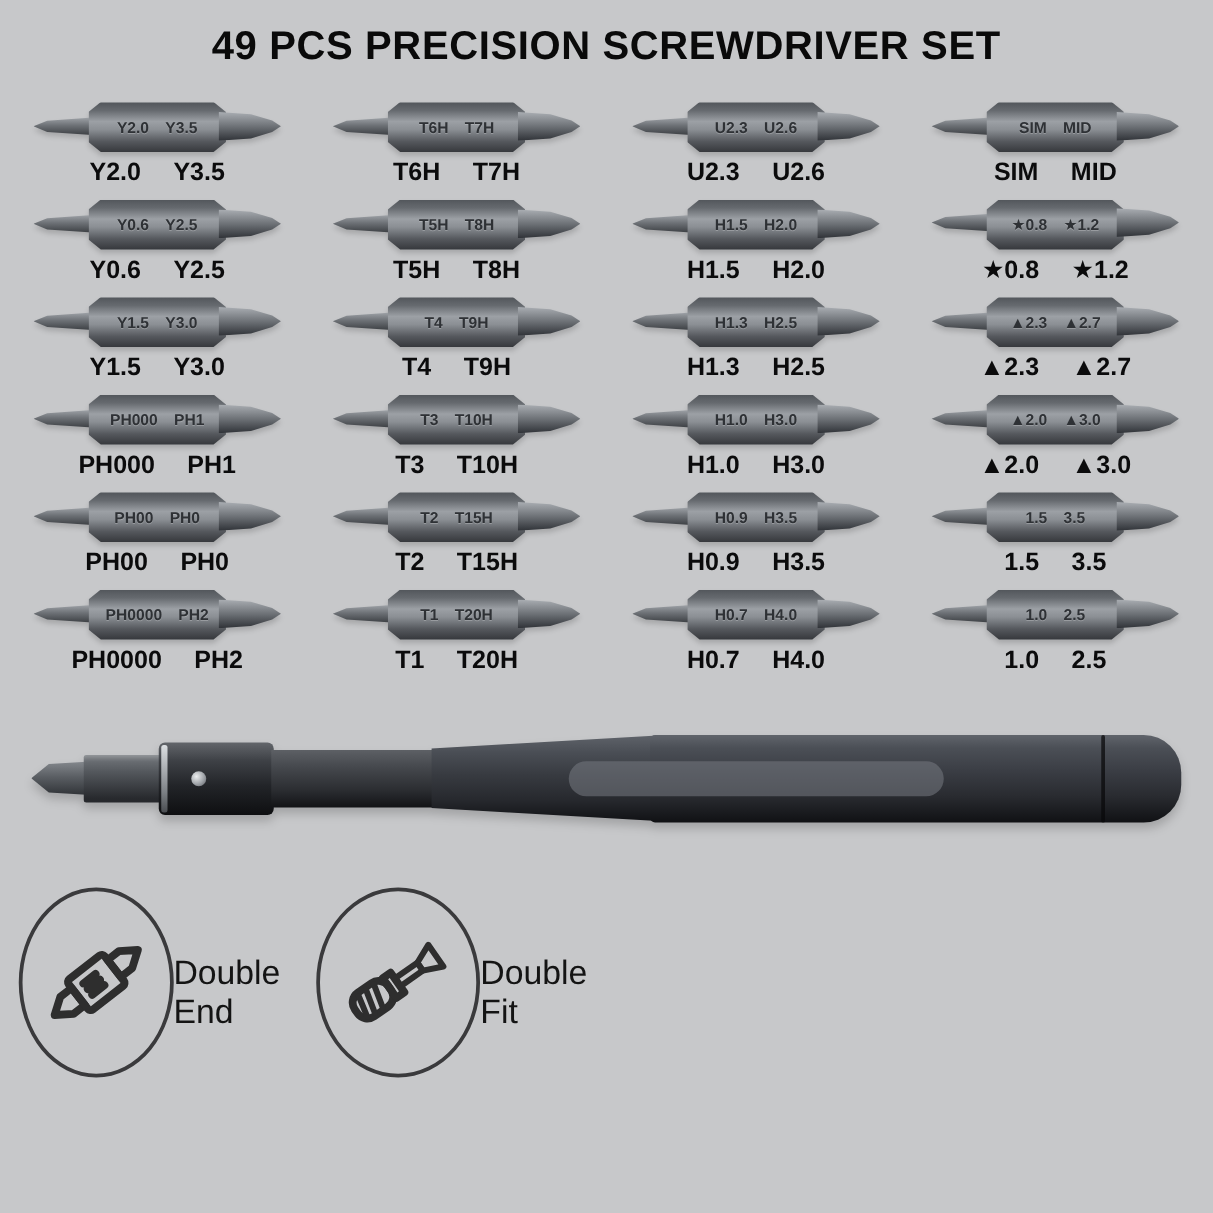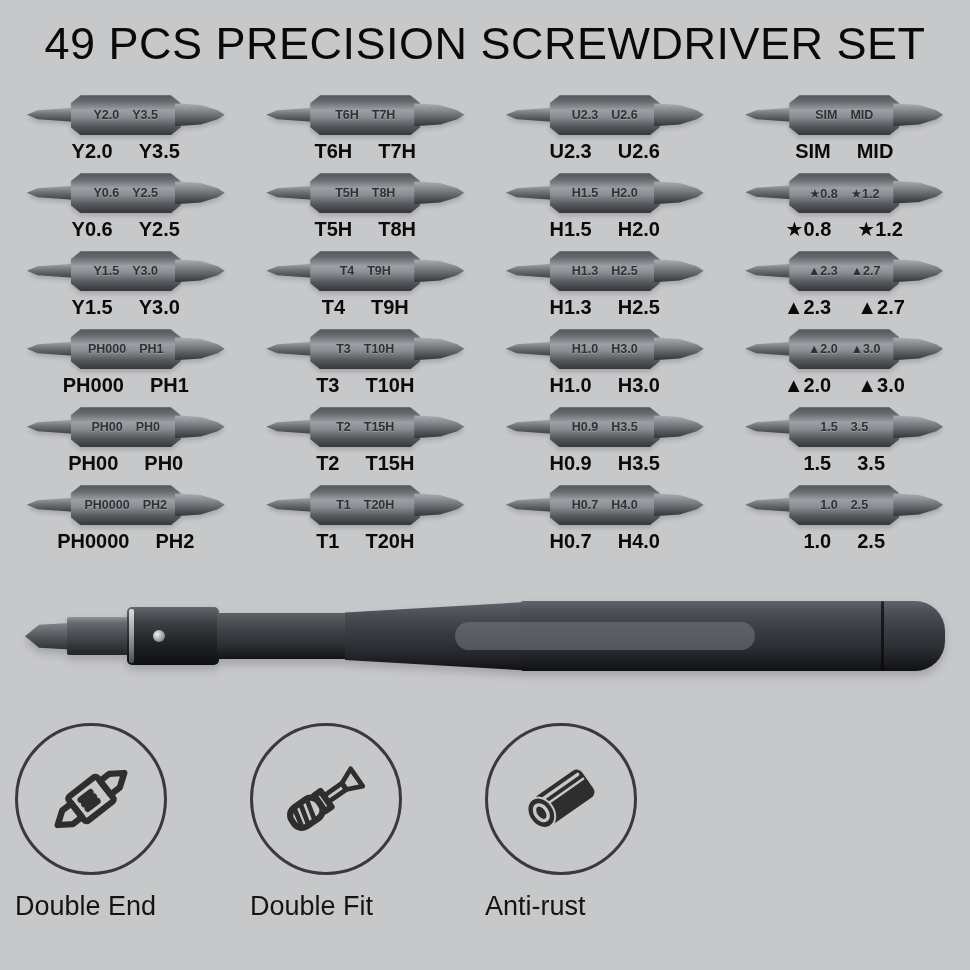--- a/index.html
+++ b/index.html
@@ -5,21 +5,21 @@
   html,body{margin:0;padding:0;}
   body{
     width:970px;height:970px;overflow:hidden;
     background:#c7c8ca;
     font-family:"Liberation Sans","DejaVu Sans",sans-serif;
     -webkit-font-smoothing:antialiased;
   }
   
   .header{padding-top:20px;text-align:center;}
   .title{
-    font-size:45px;font-weight:normal;letter-spacing:.5px;
+    font-size:32px;font-weight:bold;letter-spacing:.5px;
     color:#0a0a0a;line-height:1.05;
   }
   .subtitle{
     margin-top:12px;font-size:27px;font-weight:400;color:#151515;
   }
   
   .bits-grid{
     width:944px;margin:26px auto 0;
     display:grid;grid-template-columns:repeat(4,1fr);
     column-gap:14px;row-gap:8px;
@@ -100,21 +100,21 @@
   }
   .drv-seam{
     left:866px;width:3px;height:70px;border-radius:2px;
     background:rgba(8,8,10,.72);
   }
   
   .features{
     width:940px;margin:42px auto 0;
     display:grid;grid-template-columns:repeat(4,1fr);
   }
-  .feature{display:flex;flex-direction:column;align-items:flex-start;}
+  .feature{display:flex;flex-direction:row;align-items:center;}
   .feature-circle{
     width:146px;height:146px;border-radius:50%;
     border:3px solid #3a3a3c;display:flex;align-items:center;justify-content:center;
   }
   .feature-label{margin-top:16px;font-size:27px;color:#141414;}
   .icon-svg{stroke:#2e2e2e;fill:none;stroke-width:6.5;stroke-linecap:round;stroke-linejoin:round;}
 </style>
 </head>
 <body>
 
@@ -519,29 +519,15 @@
           <path d="M17 41 l-4 18 M25 40 l-5 20 M33 40 l-5 20" stroke-width="5"></path>
           <rect x="42" y="40" width="8" height="20"></rect>
           <path d="M50 46 H73 V54 H50 Z" stroke-width="5"></path>
           <path d="M73 46 L89 39 V61 L73 54 Z" stroke-width="5"></path>
         </g>
       </svg>
     </div>
     <div class="feature-label">Double Fit</div>
   </div>
 
-  <div class="feature">
-    <div class="feature-circle">
-      <svg class="icon-svg" width="96" height="96" viewBox="0 0 100 100">
-        <g transform="rotate(-35 50 50)">
-          <rect x="24" y="33" width="60" height="34" rx="7" fill="#2e2e2e" stroke="none"></rect>
-          <path d="M36 39 L79 39" stroke="#c7c8ca" stroke-width="3.5"></path>
-          <path d="M33 46 L81 46" stroke="#c7c8ca" stroke-width="2.5"></path>
-          <ellipse cx="25" cy="50" rx="13" ry="17" fill="#2e2e2e" stroke="#c7c8ca" stroke-width="2"></ellipse>
-          <ellipse cx="25" cy="50" rx="6" ry="9" fill="#2e2e2e" stroke="#c7c8ca" stroke-width="3.5"></ellipse>
-        </g>
-      </svg>
-    </div>
-    <div class="feature-label">Anti-rust</div>
-  </div>
 
 
 </div>
 
 </body></html>

